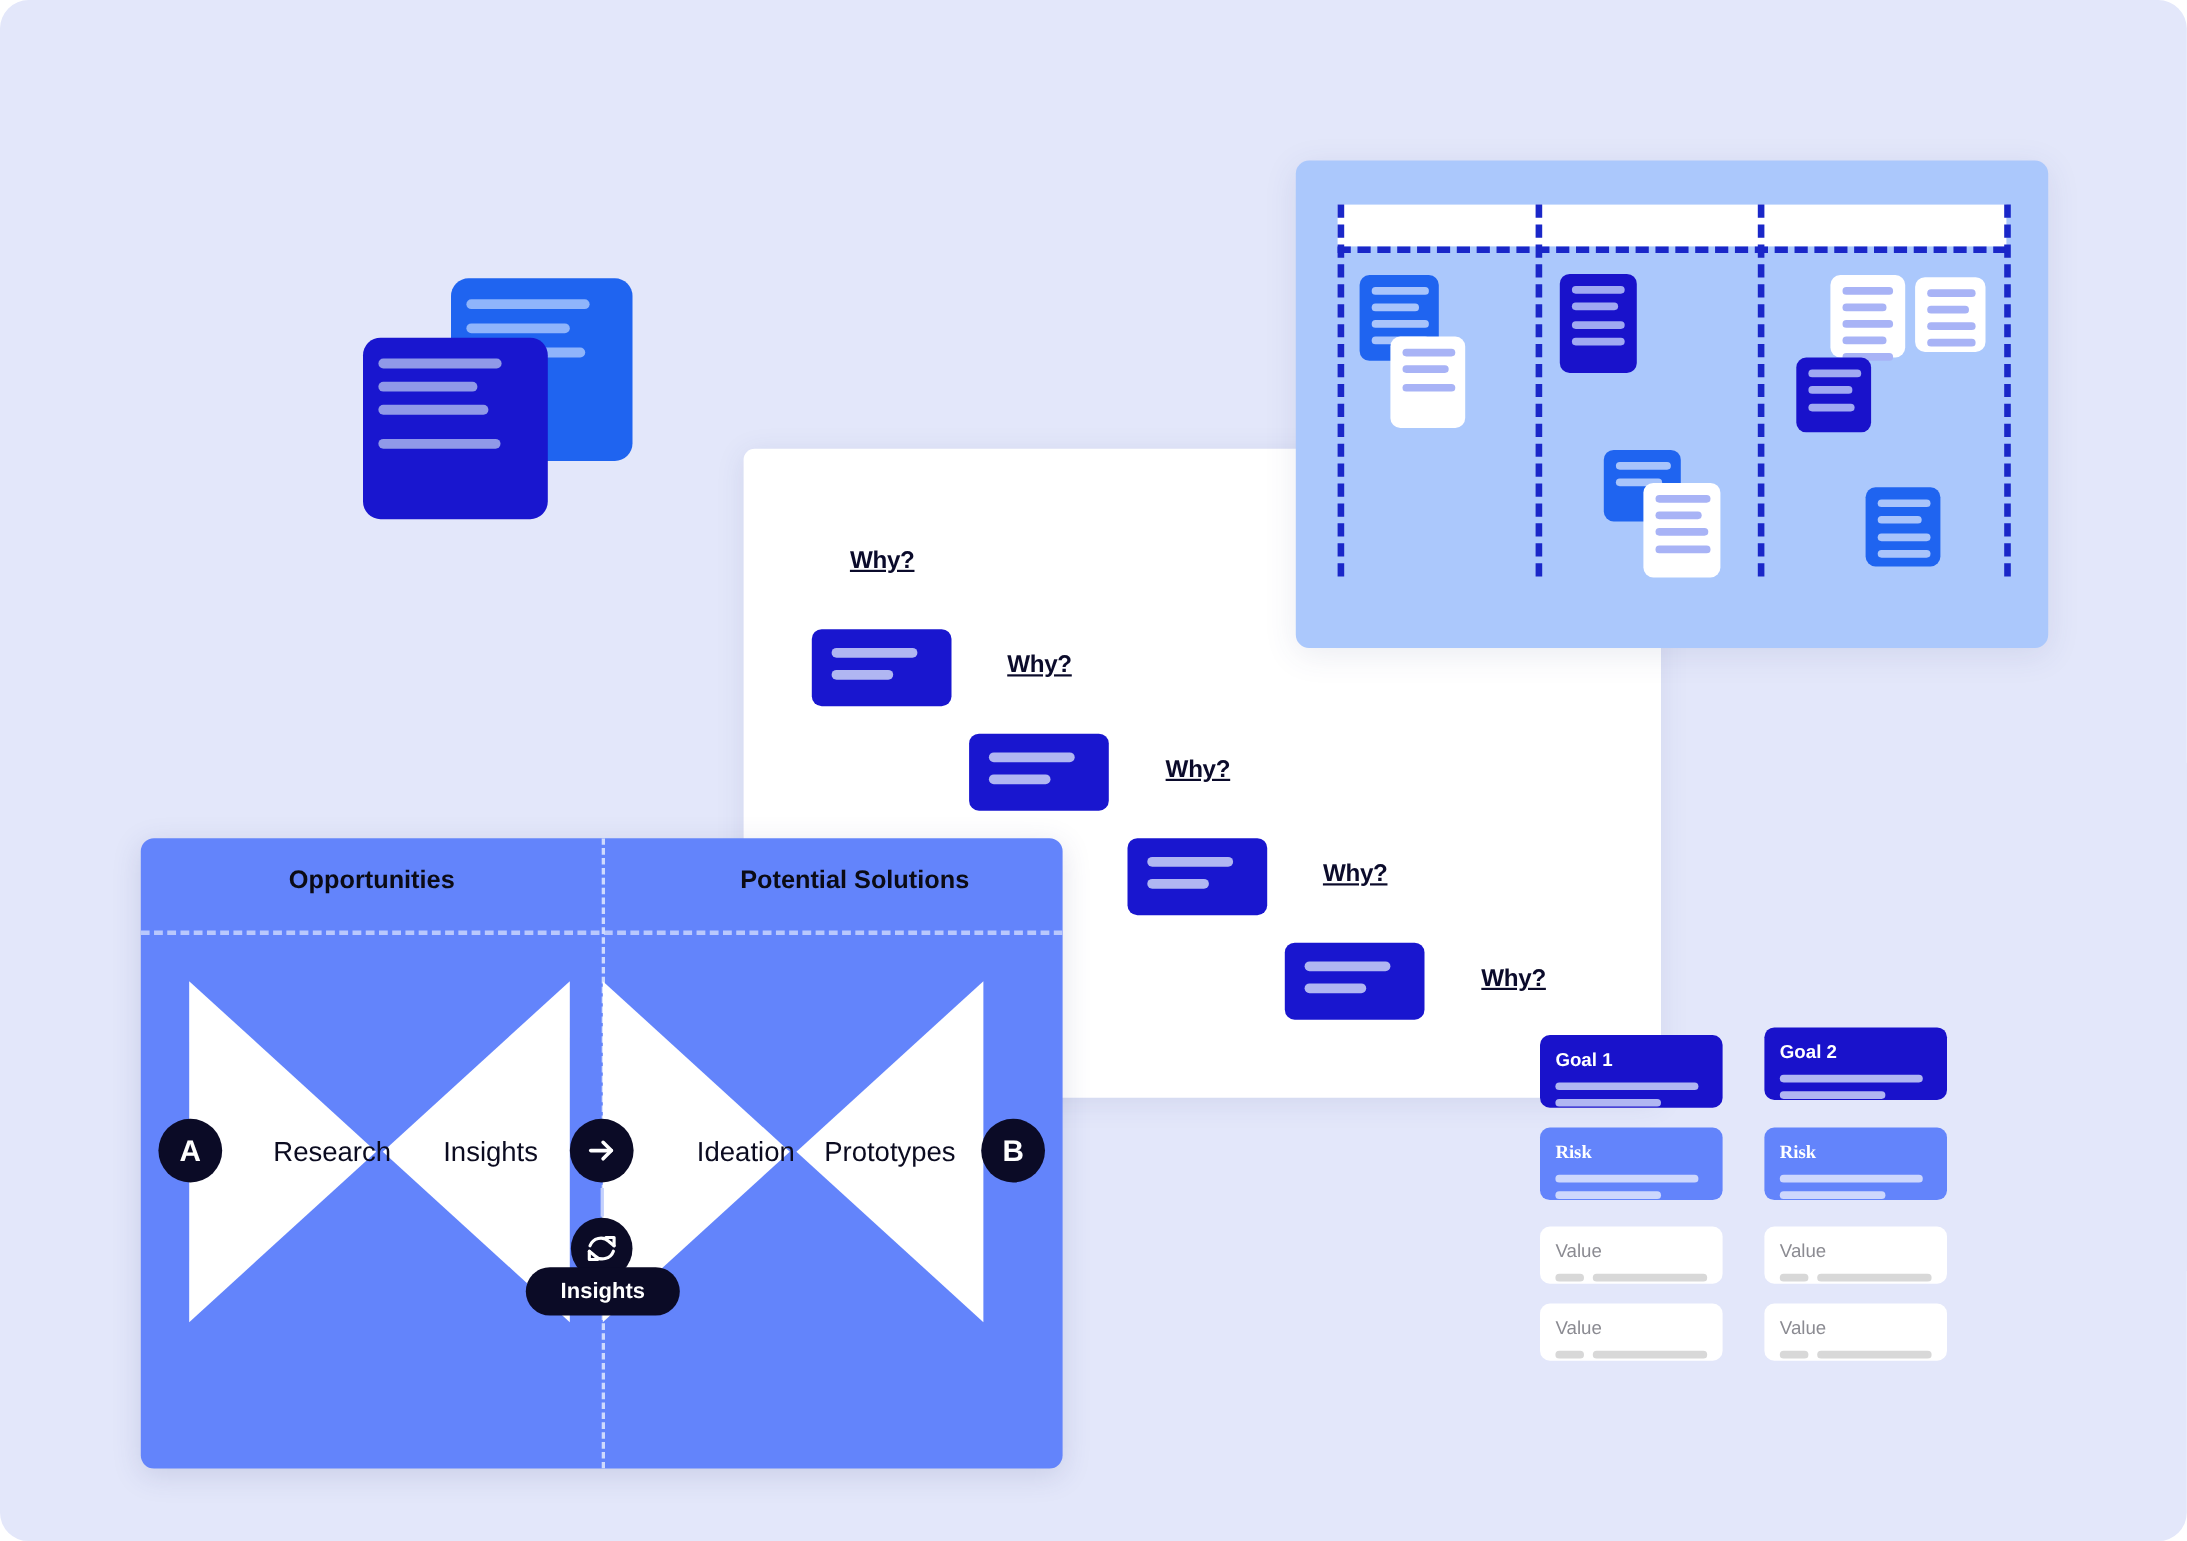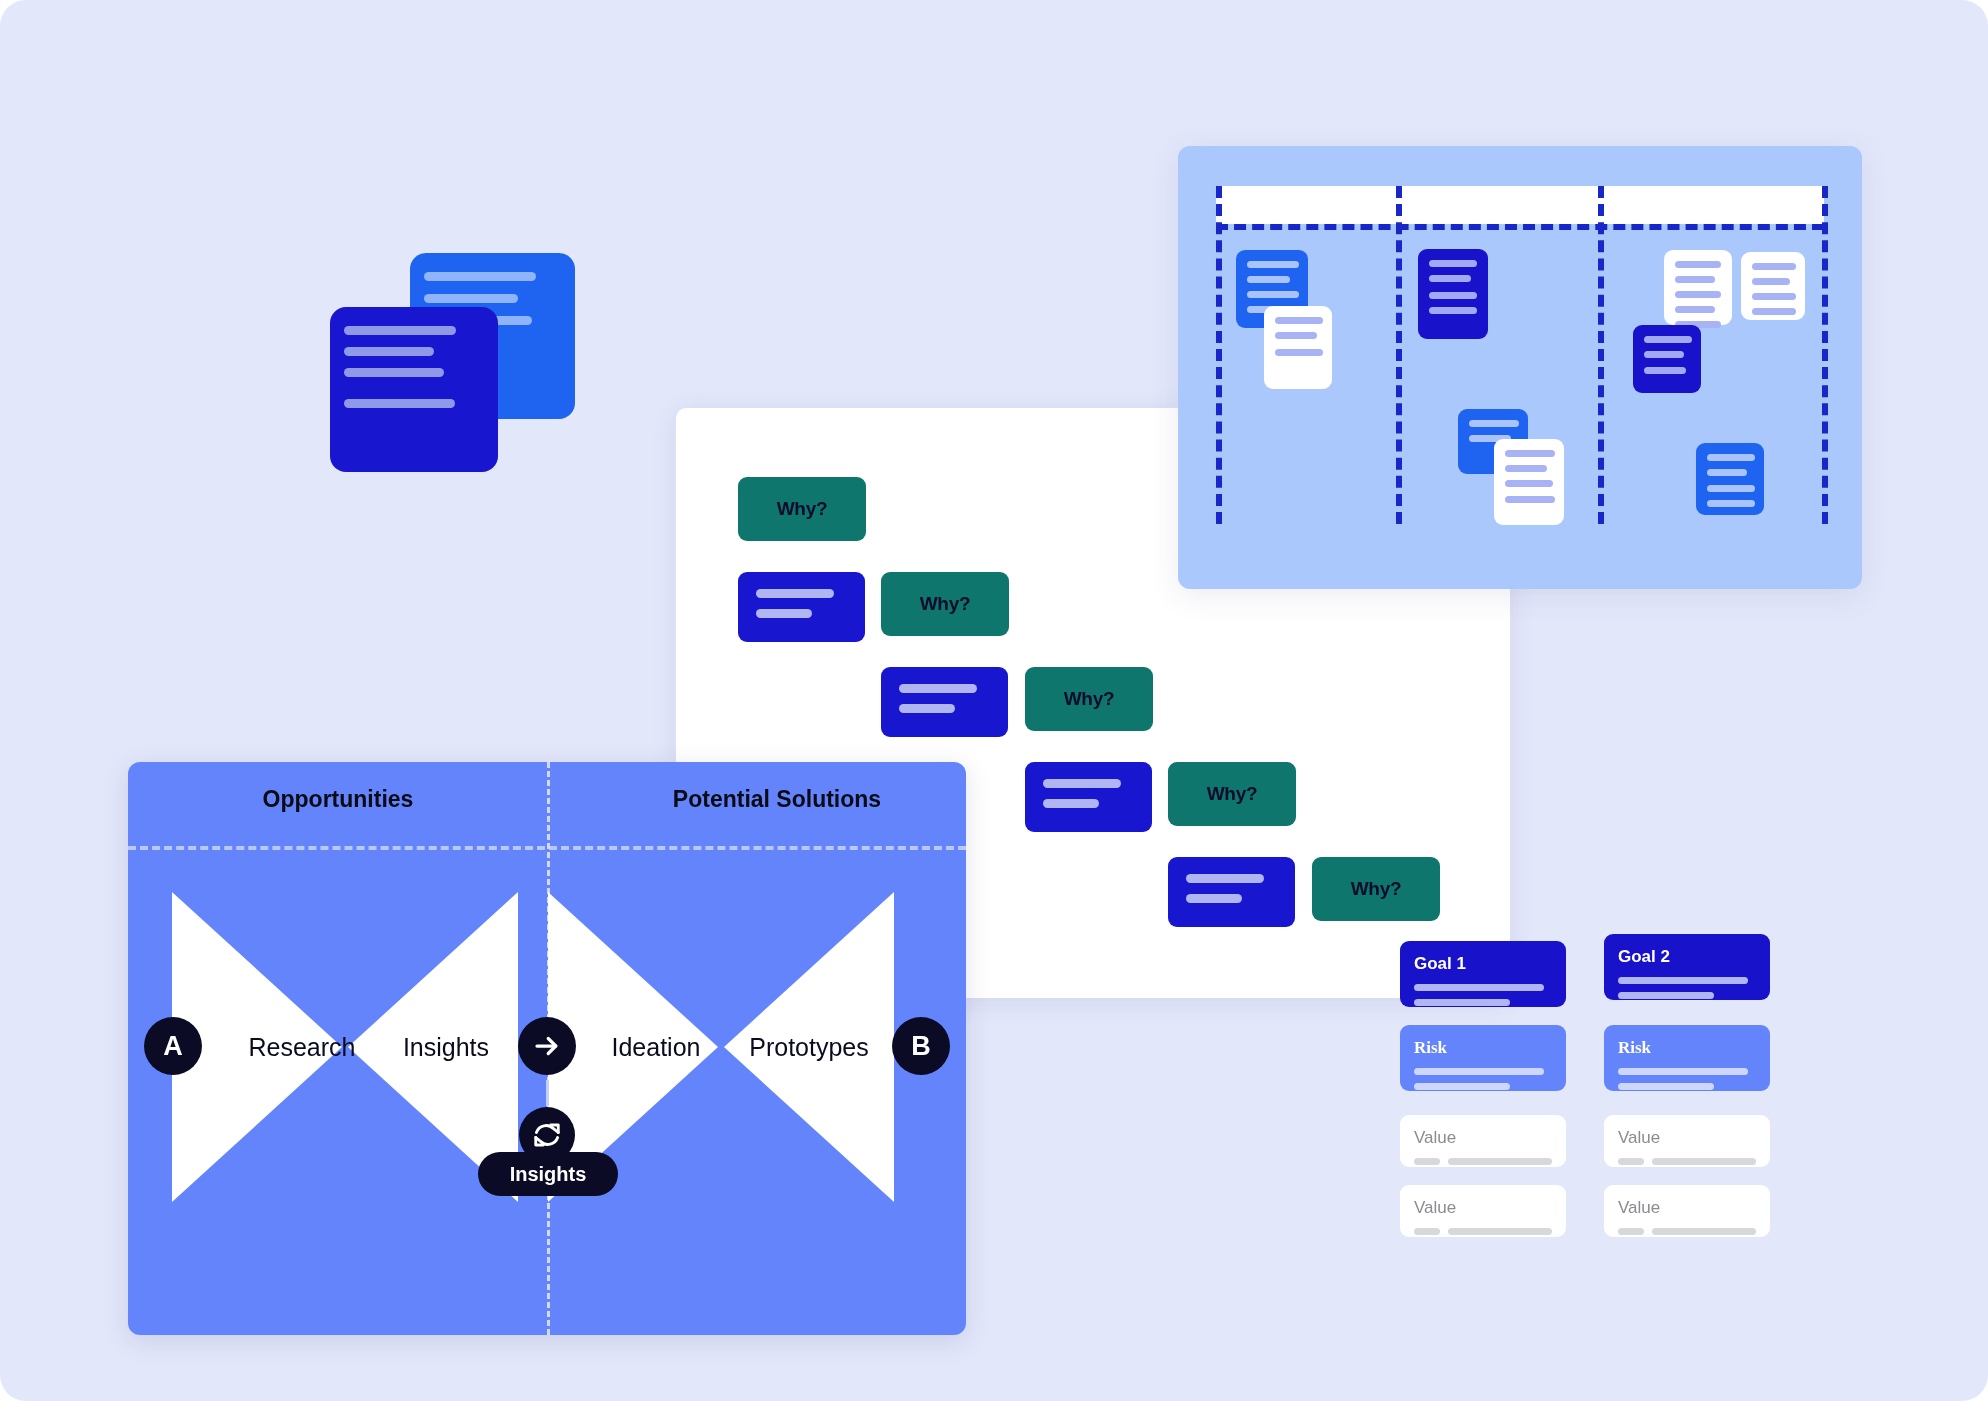--- a/index.html
+++ b/index.html
@@ -55,29 +55,30 @@
   #white-board {
     position: absolute;
     left: 676px; top: 408px;
     width: 834px; height: 590px;
     background: #ffffff;
     border-radius: 10px;
     box-shadow: 0 4px 26px rgba(60,70,130,0.10);
   }
   .why-chip {
     position: absolute;
-    background: #0f766e;
+    background: #ffffff;
     border-radius: 9px;
     display: flex;
     align-items: center;
     justify-content: center;
     color: #0b0b2b;
     font-weight: bold;
-    font-size: 19px;
+    font-size: 22px;
     letter-spacing: -0.3px;
+    text-decoration: underline;
   }
   .note-blue {
     position: absolute;
     background: #1916cf;
     border-radius: 9px;
     box-sizing: border-box;
     padding: 17px 18px;
   }
   .note-blue .ln { background: #b0b6f2; height: 9px; margin-bottom: 11px; }
 
@@ -339,21 +340,21 @@
                 border-bottom:155px solid transparent;
                 border-left:170px solid #ffffff;"></div>
 
     <div class="tri" style="left:596px; top:130px;
                 border-top:155px solid transparent;
                 border-bottom:155px solid transparent;
                 border-right:170px solid #ffffff;"></div>
 
     <div class="phase-label" style="left:84px; top:271px; width:180px;">Research</div>
     <div class="phase-label" style="left:228px; top:271px; width:180px;">Insights</div>
-    <div class="phase-label" style="left:438px; top:271px; width:180px;">Ideation</div>
+    <div class="phase-label" style="left:460px; top:271px; width:180px;">Ideation</div>
     <div class="phase-label" style="left:586px; top:271px; width:190px;">Prototypes</div>
 
     <div class="badge-circle" style="left:16px; top:255px; width:58px; height:58px; font-size:27px;">A</div>
 
     <div class="badge-circle" style="left:764px; top:255px; width:58px; height:58px; font-size:27px;">B</div>
 
     <div class="badge-circle" style="left:390px; top:255px; width:58px; height:58px;">
       <svg width="30" height="30" viewBox="0 0 24 24" fill="none" stroke="#ffffff" stroke-width="2.6" stroke-linecap="round" stroke-linejoin="round">
         <line x1="4" y1="12" x2="19" y2="12"></line>
         <polyline points="13,6 19,12 13,18"></polyline>

